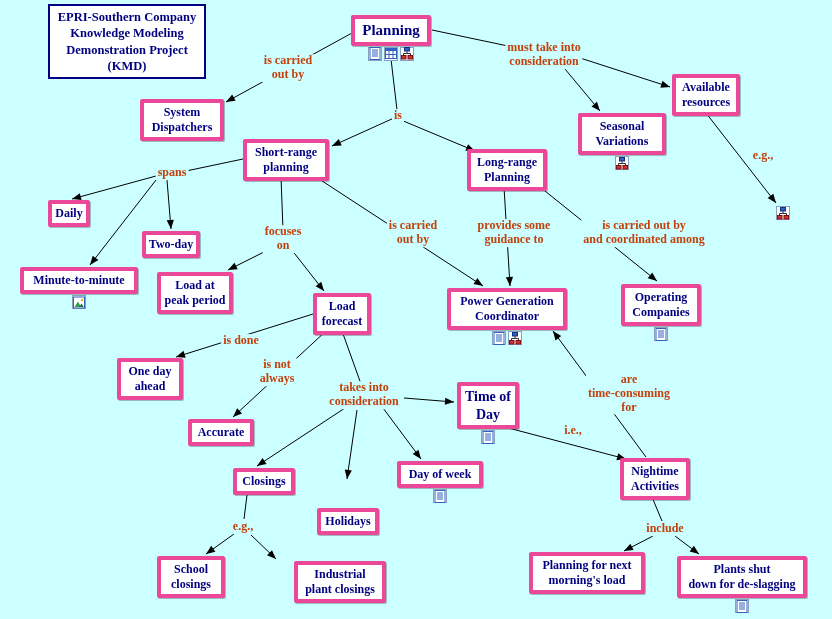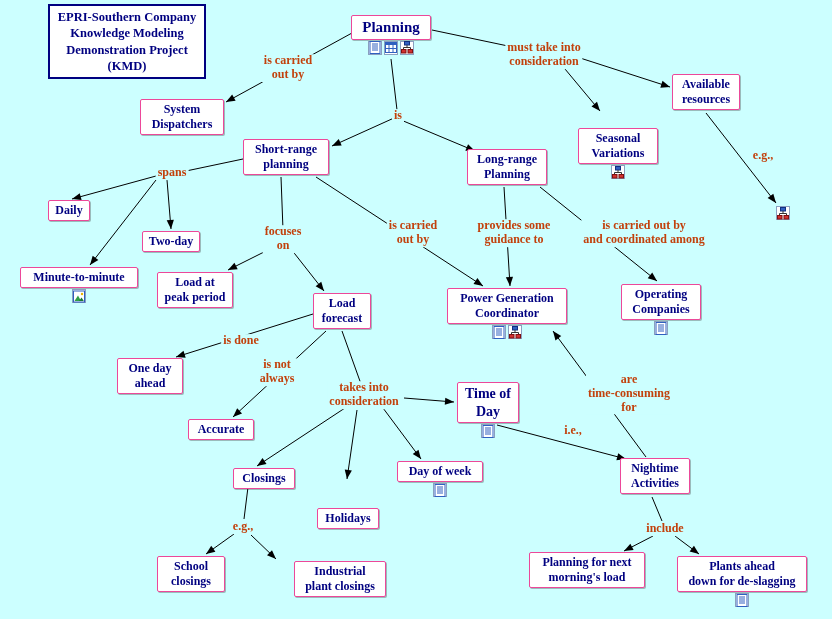--- a/index.html
+++ b/index.html
@@ -4,21 +4,21 @@
 <style>
   html,body { margin:0; padding:0; background:#CCFFFF; }
   #canvas {
     position:relative; width:832px; height:619px; background:#CCFFFF;
     overflow:hidden; font-family:"Liberation Serif", serif;
   }
   #edges-svg { position:absolute; left:0; top:0; width:832px; height:619px; }
   .node-wrap { position:absolute; display:flex; flex-direction:column; align-items:center; }
   .node-box {
     width:100%; box-sizing:border-box; background:#FFFFFF;
-    border:1px solid #ec4899; border-radius:2px;
+    border:4px solid #ec4899; border-radius:2px;
     color:#000080; font-weight:bold; font-size:12px; line-height:1.25;
     text-align:center; padding:2px 2px; white-space:pre-line;
     box-shadow:1px 1px 0 rgba(60,60,60,.35);
   }
   .icon-row { display:flex; gap:2px; margin-top:1px; }
   .node-icon {
     width:14px; height:14px; background:#fff; border:1px solid #8aa0c0;
     display:inline-flex; align-items:center; justify-content:center; box-sizing:border-box;
   }
   .edge-label {
@@ -166,21 +166,21 @@
         </div>
       </div>
       <div class="node-wrap" style="left: 140px; top: 99px; width: 84px;">
         <div class="node-box">System
 Dispatchers</div>
       </div>
       <div class="node-wrap" style="left: 672px; top: 74px; width: 68px;">
         <div class="node-box">Available
 resources</div>
       </div>
-      <div class="node-wrap" style="left: 578px; top: 128px; width: 80px;">
+      <div class="node-wrap" style="left: 578px; top: 113px; width: 88px;">
         <div class="node-box">Seasonal
 Variations</div>
         <div class="icon-row">
           <span class="node-icon">
             <svg width="12" height="13" viewBox="0 0 12 13">
               <rect x="3.5" y="0.5" width="5" height="3.5" fill="#3060c0" stroke="#103080"></rect>
               <line x1="6" y1="4" x2="6" y2="6.5" stroke="#333"></line>
               <line x1="2.5" y1="6.5" x2="9.5" y2="6.5" stroke="#333"></line>
               <line x1="2.5" y1="6.5" x2="2.5" y2="8.5" stroke="#333"></line>
               <line x1="9.5" y1="6.5" x2="9.5" y2="8.5" stroke="#333"></line>
@@ -333,21 +333,21 @@
       </div>
       <div class="node-wrap" style="left: 251px; top: 561px; width: 92px; padding-left: 43px;">
         <div class="node-box">Industrial
 plant closings</div>
       </div>
       <div class="node-wrap" style="left: 529px; top: 552px; width: 116px;">
         <div class="node-box">Planning for next
 morning's load</div>
       </div>
       <div class="node-wrap" style="left: 677px; top: 556px; width: 130px;">
-        <div class="node-box">Plants ahead
+        <div class="node-box">Plants shut
 down for de-slagging</div>
         <div class="icon-row">
           <span class="node-icon">
             <svg width="12" height="13" viewBox="0 0 12 13">
               <rect x="1" y="0.5" width="10" height="12" fill="#fff" stroke="#3060c0"></rect>
               <line x1="3" y1="3" x2="9" y2="3" stroke="#3060c0"></line>
               <line x1="3" y1="5" x2="9" y2="5" stroke="#3060c0"></line>
               <line x1="3" y1="7" x2="9" y2="7" stroke="#3060c0"></line>
               <line x1="3" y1="9" x2="9" y2="9" stroke="#3060c0"></line>
             </svg>

